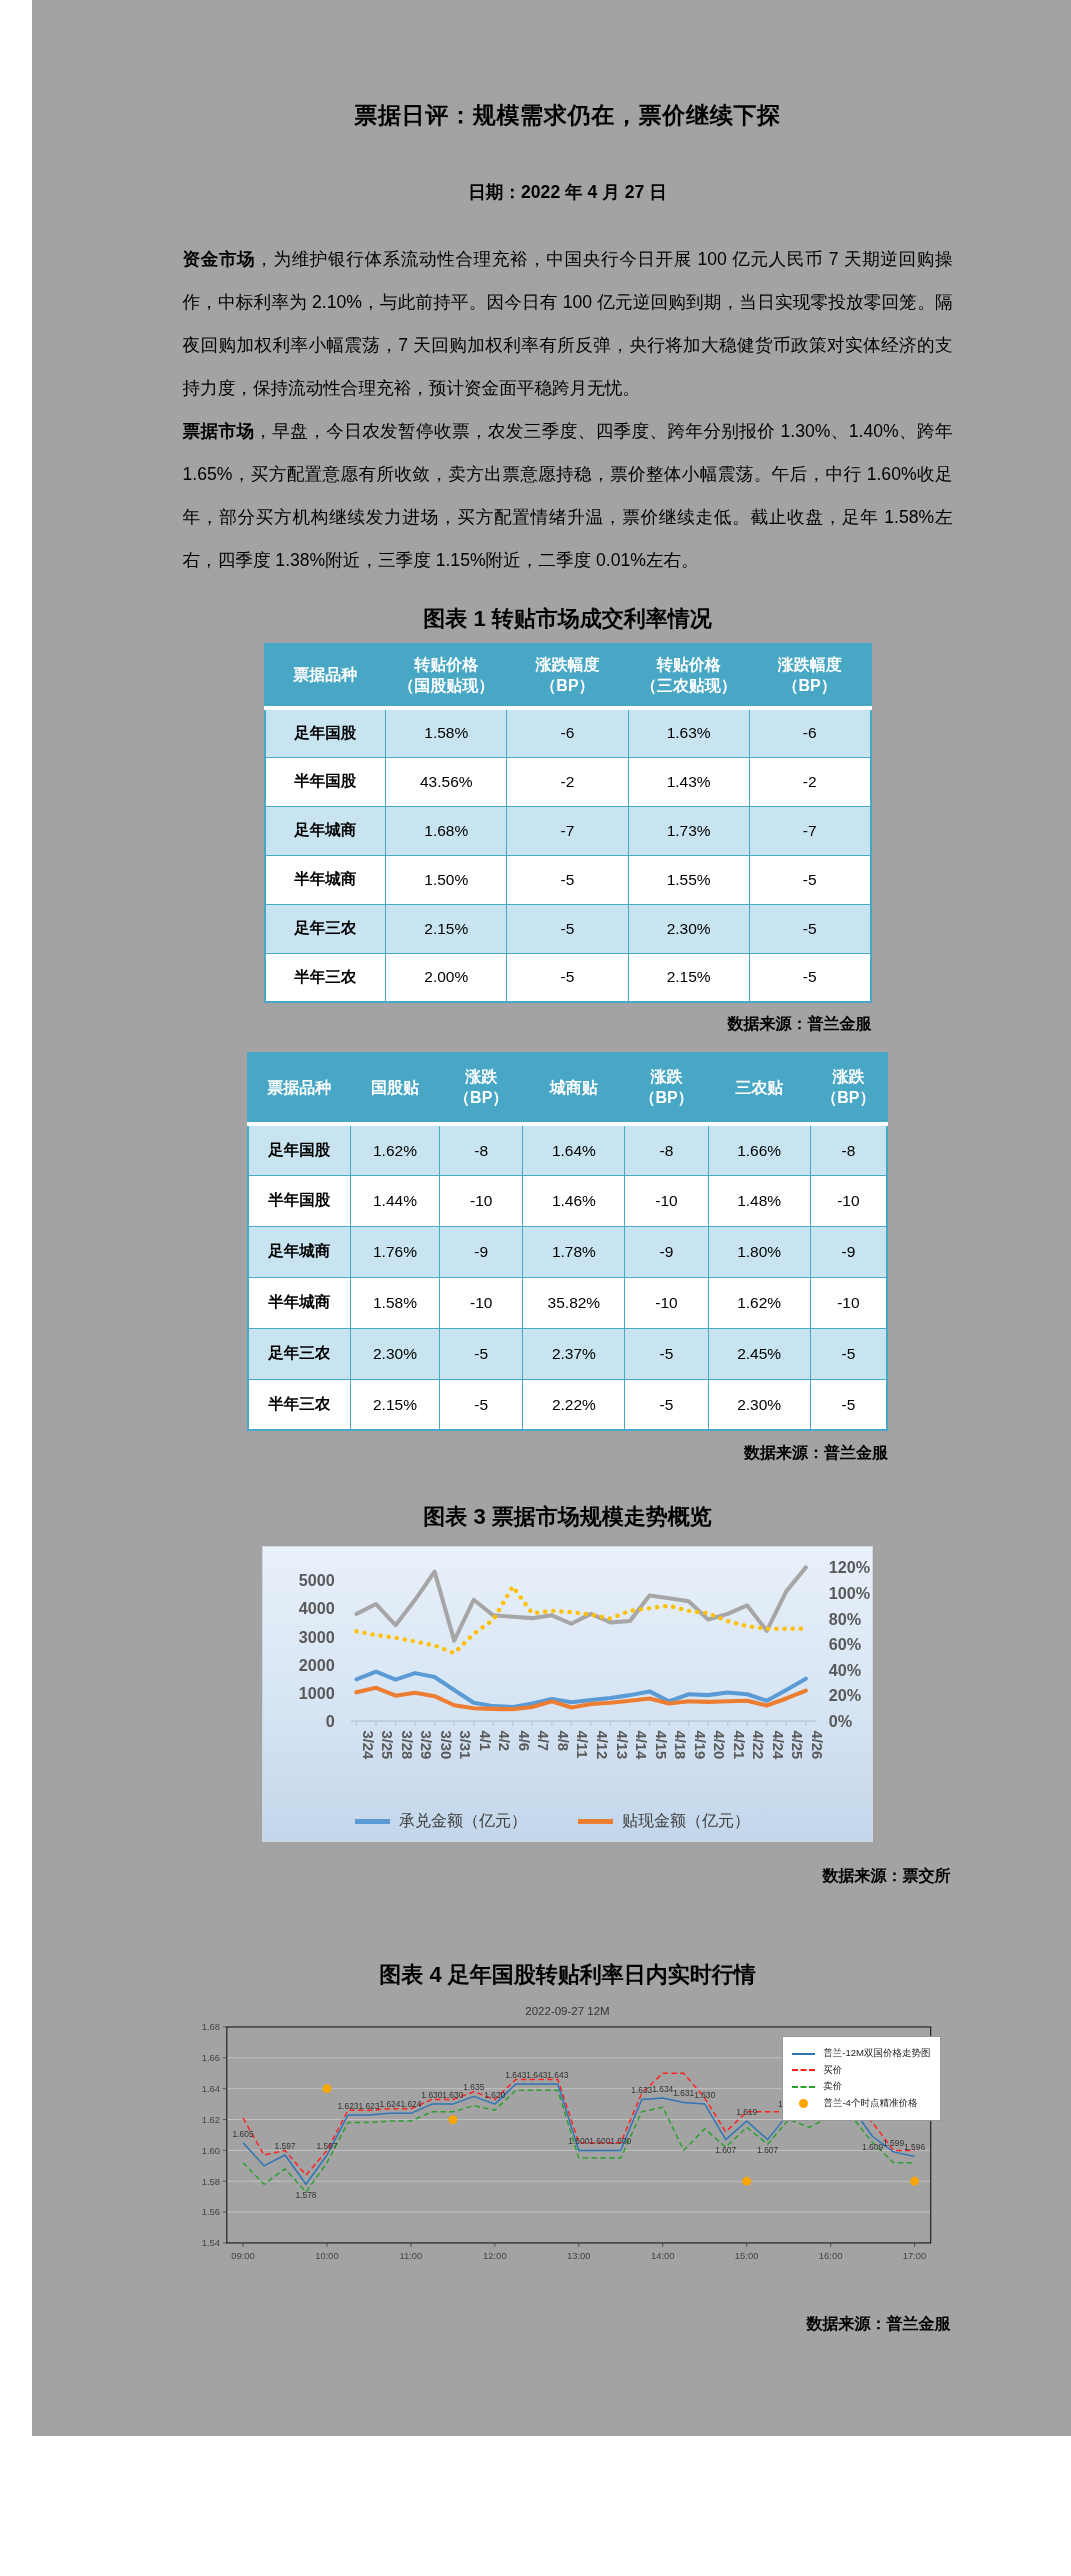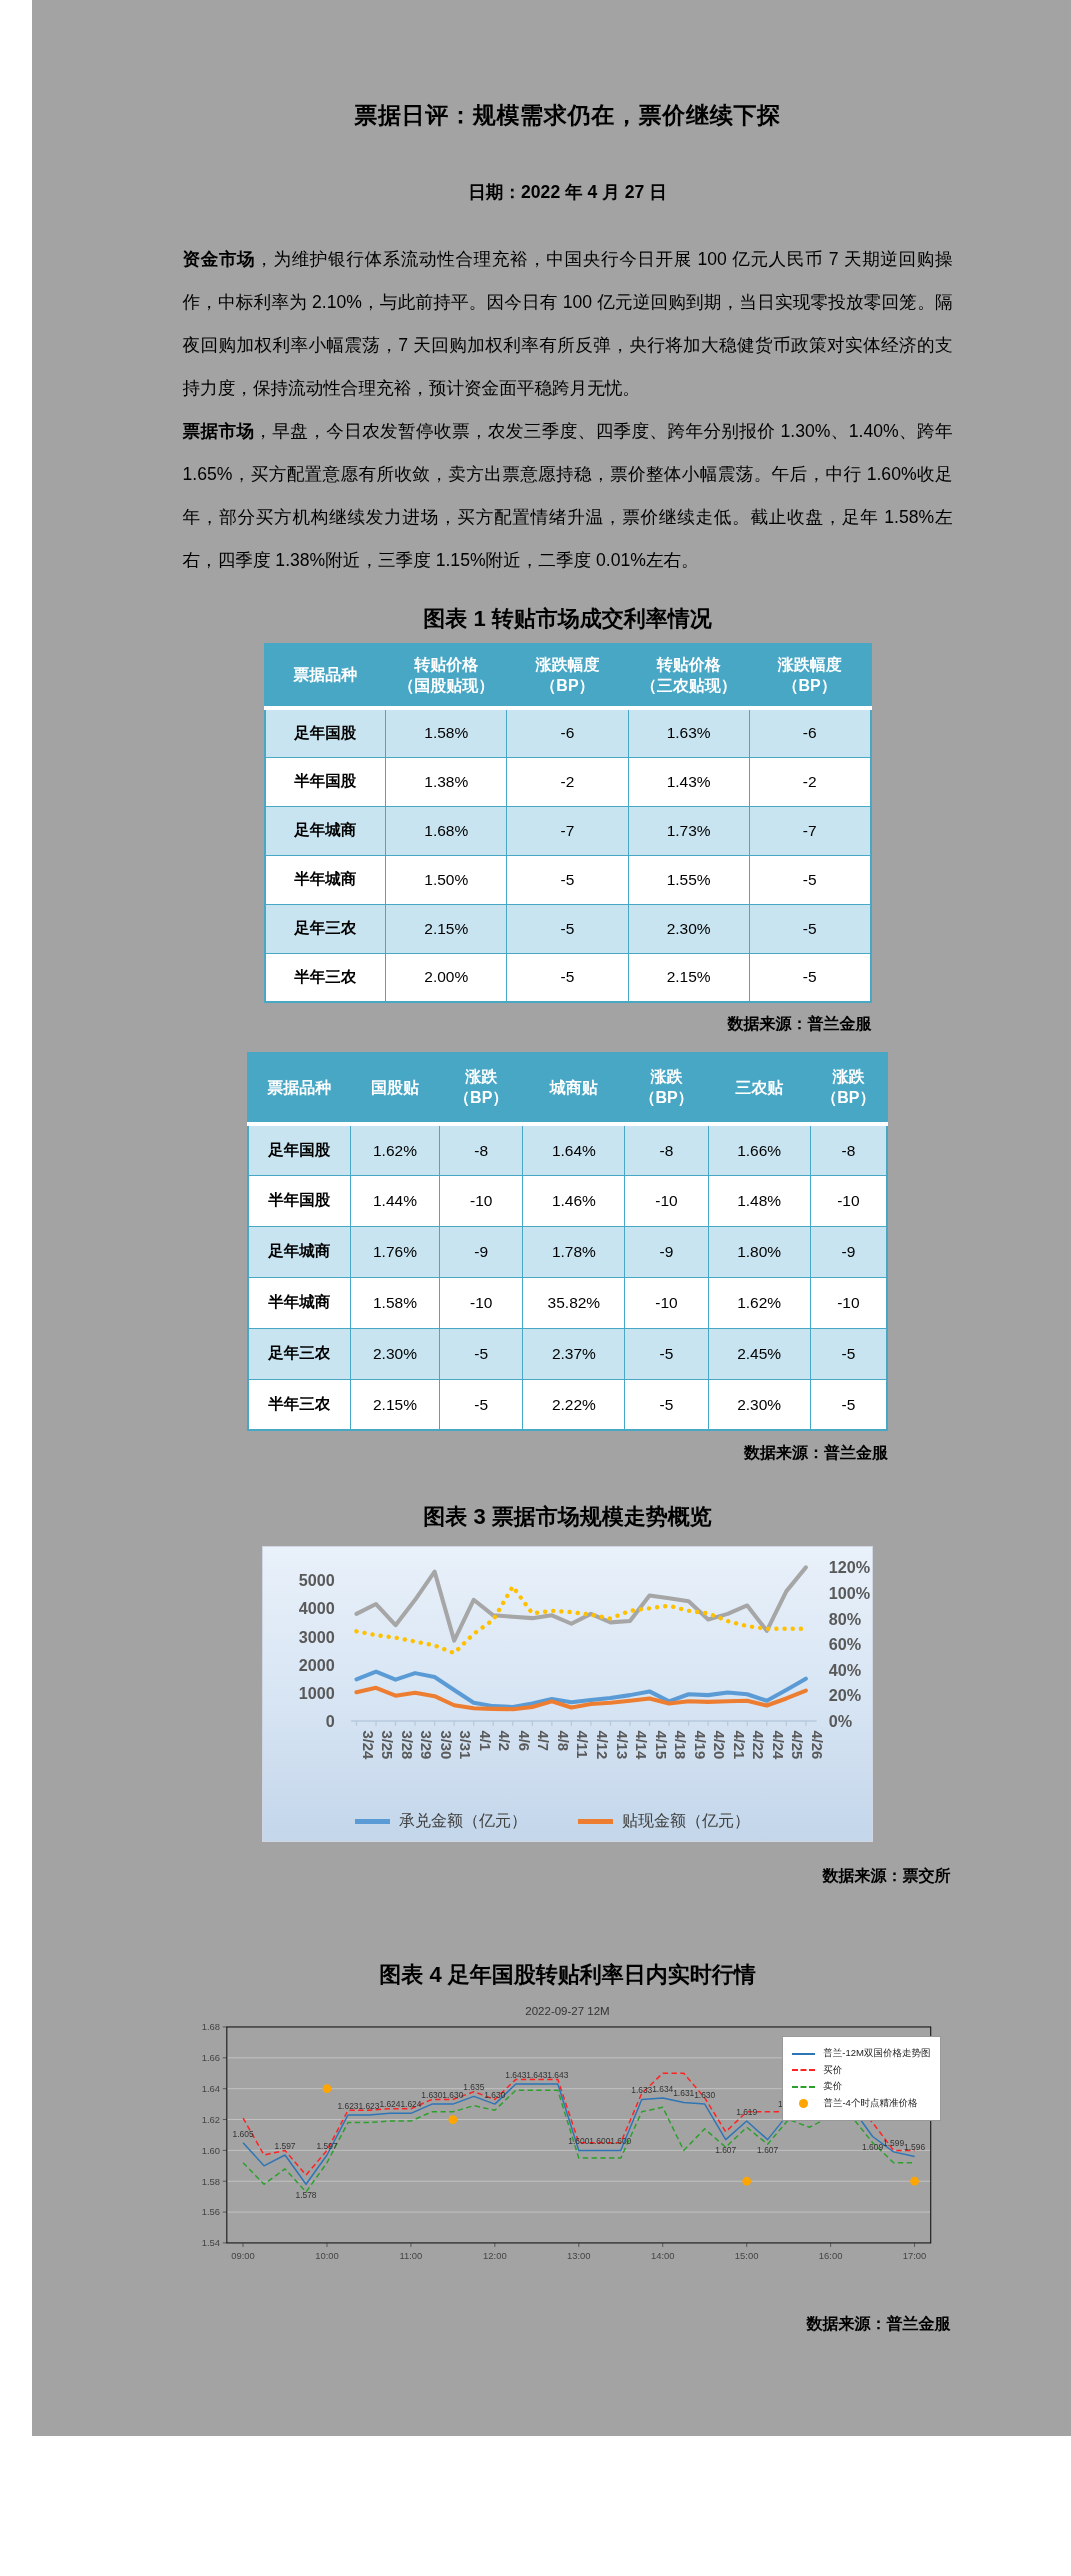--- a/index.html
+++ b/index.html
@@ -142,21 +142,21 @@
       <tbody>
         <tr>
             <td class="rowname">足年国股</td>
             <td>1.58%</td>
             <td>-6</td>
             <td>1.63%</td>
             <td>-6</td>
           </tr>
         <tr>
             <td class="rowname">半年国股</td>
-            <td>1.38%</td>
+            <td>43.56%</td>
             <td>-2</td>
             <td>1.43%</td>
             <td>-2</td>
           </tr>
         <tr>
             <td class="rowname">足年城商</td>
             <td>1.68%</td>
             <td>-7</td>
             <td>1.73%</td>
             <td>-7</td>

